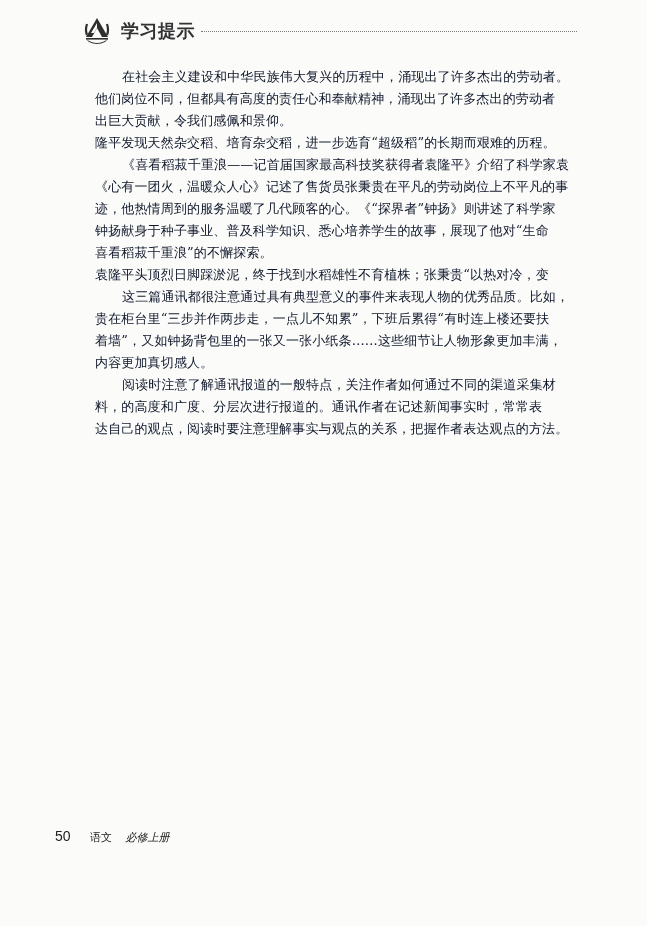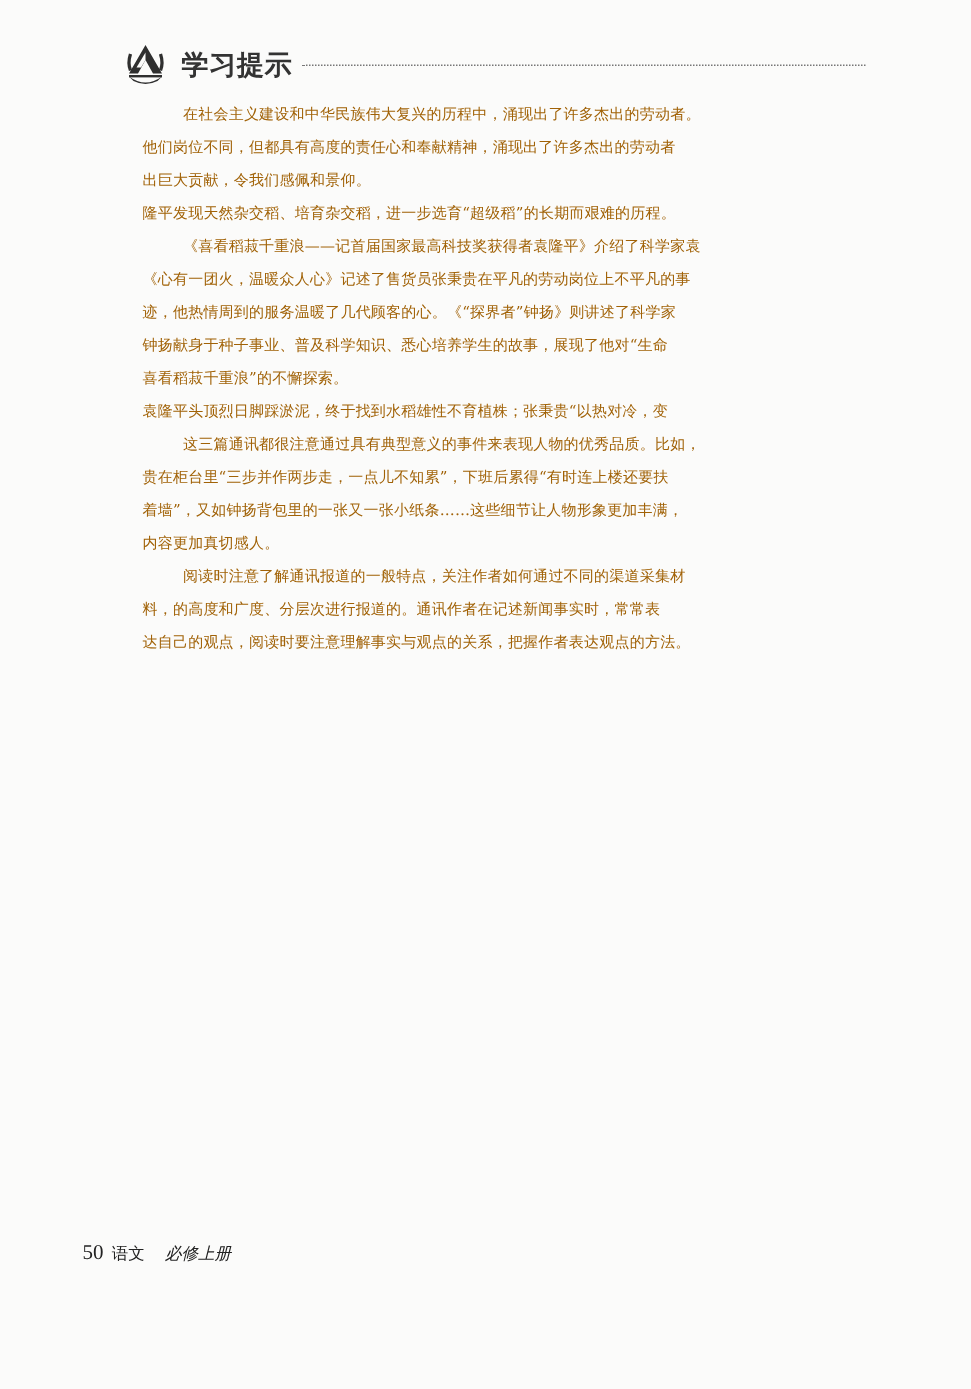--- a/index.html
+++ b/index.html
@@ -2,44 +2,44 @@
 <html><head>
 <meta charset="utf-8">
 <style>
   html, body { margin: 0; padding: 0; }
   body {
     width: 647px; height: 926px; position: relative; overflow: hidden;
     background: #fbfbfa;
     font-family: "DejaVu Serif", "Liberation Serif", serif;
     color: #1e1e1e;
   }
-  .header { position: absolute; left: 83px; top: 28px; width: 500px; height: 30px; }
+  .header { position: absolute; left: 83px; top: 16px; width: 500px; height: 30px; }
   .header-icon { position: absolute; left: 0; top: 0; width: 28px; height: 30px; }
   .header-title {
     position: absolute; left: 38px; top: 3px;
     font-family: "DejaVu Sans", "Liberation Sans", sans-serif;
     font-weight: bold; font-size: 18px; letter-spacing: 0.5px; color: #333;
     white-space: nowrap;
   }
   .header-dots {
     position: absolute; left: 118px; right: 6px; top: 15px;
     border-top: 1.5px dotted #777;
   }
   .body-text { position: absolute; left: 95px; top: 66px; width: 460px; }
   .line {
-    height: 22px; line-height: 22px; font-size: 10px; white-space: nowrap;
-    letter-spacing: 0.15px; color: #a16207;
+    height: 22px; line-height: 22px; font-size: 13px; white-space: nowrap;
+    letter-spacing: 0.15px; color: #0f172a;
   }
   .line.indent { padding-left: 27px; }
   .footer {
     position: absolute; left: 55px; top: 828px; white-space: nowrap;
     font-size: 11px; color: #222;
   }
   .footer .page-num {
-    font-family: Liberation Serif, serif; font-size: 14px; margin-right: 2px;
+    font-family: Liberation Sans, sans-serif; font-size: 14px; margin-right: 16px;
   }
   .footer .subject { margin-right: 10px; }
   .footer .volume { font-style: italic; }
 </style>
 </head>
 <body>
 
 <div class="header">
   <span class="header-icon">
     <svg width="28" height="30" viewBox="0 0 28 30">

